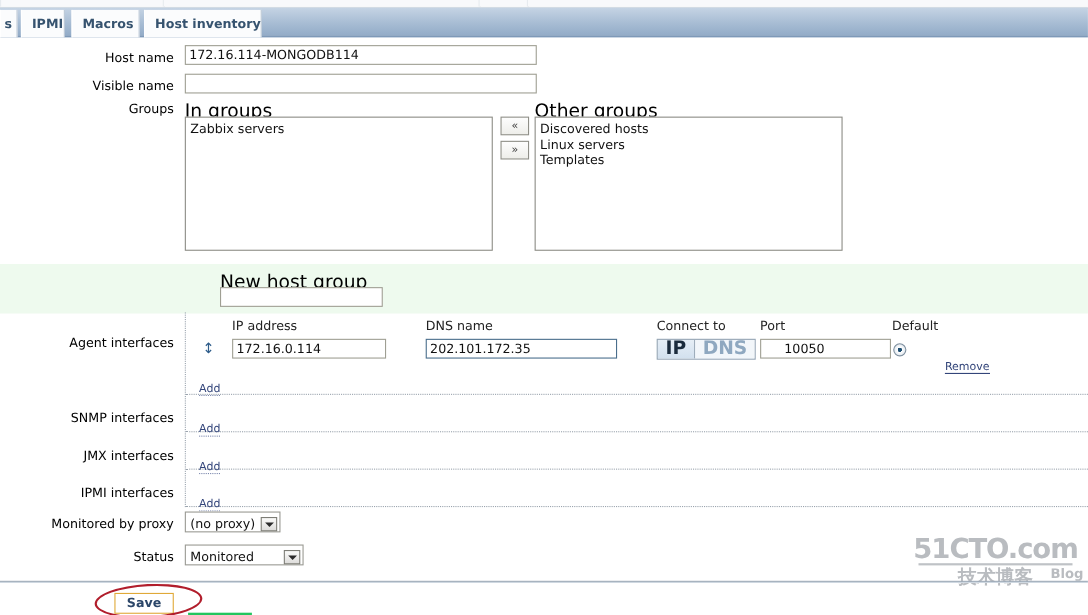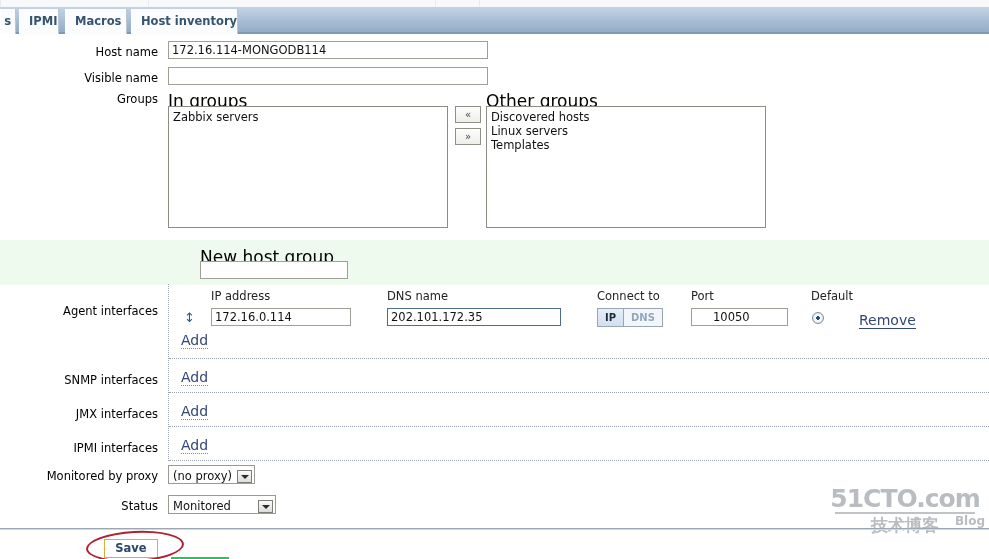--- a/index.html
+++ b/index.html
@@ -160,43 +160,44 @@
   .dragger {
     position: absolute;
     color: #2d5c8a;
     font-size: 13px;
     line-height: 13px;
     cursor: move;
     user-select: none;
   }
   .lnk {
     color: #33457a;
-    font-size: 14px;
+    font-size: 10px;
     text-decoration: none;
     border-bottom: 1px dotted #7b87ad;
     cursor: pointer;
     white-space: nowrap;
+    margin-top: 16px;
   }
   .lnk.solid { border-bottom: 1px solid #33457a; }
 
   .toggle {
     position: absolute;
     display: flex;
     border: 1px solid #96a6b4;
     box-sizing: border-box;
     height: 19px;
     background: #eef3f8;
     overflow: hidden;
   }
   .toggle .opt {
     display: block;
     height: 17px;
     line-height: 17px;
     padding: 0 7px;
-    font-size: 10px;
+    font-size: 17px;
     box-sizing: border-box;
     cursor: pointer;
     text-align: center;
   }
   .toggle .opt.on {
     background: linear-gradient(to bottom,#e6eef6 0%, #d2e0ee 100%);
     color: #1b2b3c;
     font-weight: bold;
     border-right: 1px solid #96a6b4;
   }
@@ -400,21 +401,21 @@
 
         <input class="txt" type="text" style="position: absolute; left: 42px; top: 24px; width: 140px;" value="172.16.0.114">
 
         <input class="txt focused" type="text" style="position: absolute; left: 218px; top: 24px; width: 174px;" value="202.101.172.35">
 
         <div class="toggle" style="left:428px;top:24px;">
           <span class="opt on">IP</span>
           <span class="opt off">DNS</span>
         </div>
 
-        <input class="txt" type="text" style="position: absolute; left: 522px; top: 24px; width: 97px; padding-left: 21px;" value="10050">
+        <input class="txt" type="text" style="position: absolute; left: 522px; top: 24px; width: 119px; padding-left: 21px;" value="10050">
 
         <div class="radio" style="left:643px;top:28px;"></div>
 
         <a class="lnk solid" style="position:absolute;left:690px;top:28px;">Remove</a>
 
         <a class="lnk" style="position:absolute;left:12px;top:48px;">Add</a>
       </div>
 
       <div class="ifrow" style="height:34px;">
         <a class="lnk" style="position:absolute;left:12px;top:10px;">Add</a>

